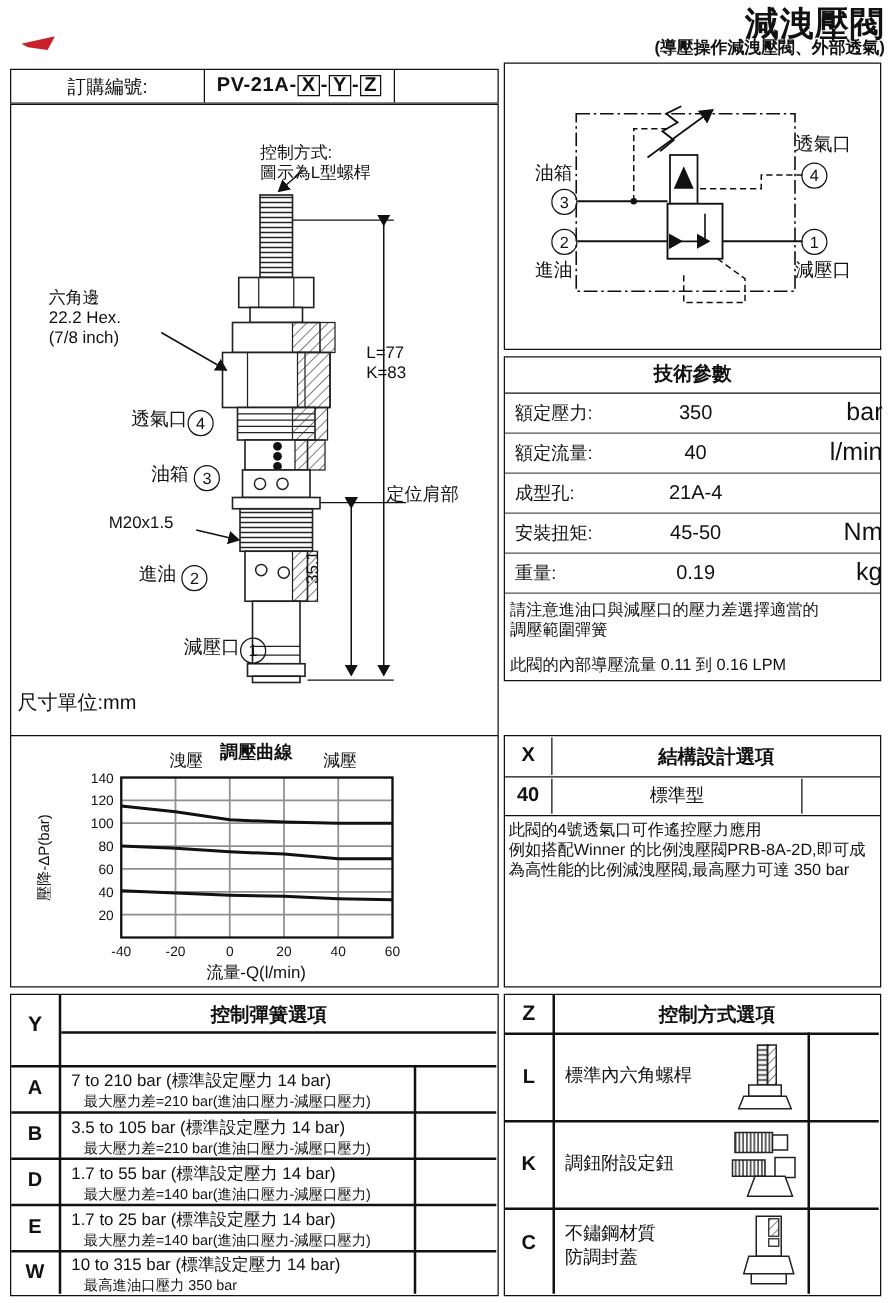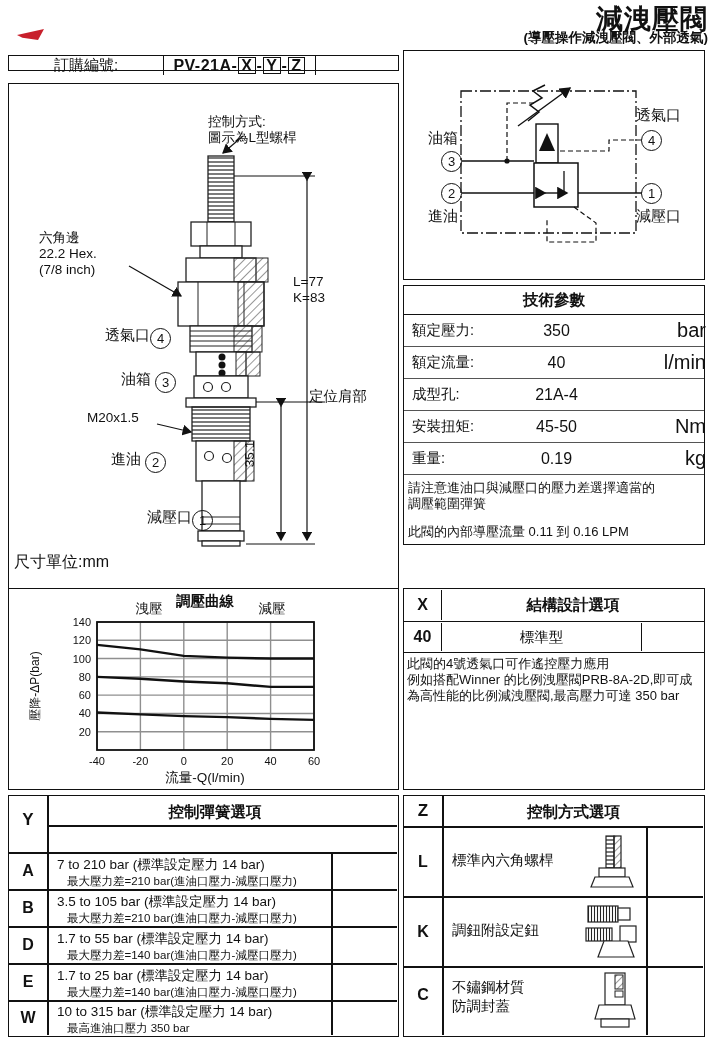--- a/index.html
+++ b/index.html
@@ -39,21 +39,21 @@
 </style>
 </head>
 <body>
 
 <div class="page">
 
   <div class="abs redmark" style="left:17px;top:29px;"></div>
   <div class="abs title" style="right:5px;top:1px;width:400px;">減洩壓閥</div>
   <div class="abs subtitle" style="right:5px;top:29px;width:400px;">(導壓操作減洩壓閥、外部透氣)</div>
 
-  <div class="box" style="left:8px;top:55px;width:391px;height:16px;">
+  <div class="box" style="left:8px;top:55px;width:391px;height:28px;">
     <div class="order-grid">
       <div class="order-cell">
         <span class="order-label">訂購編號:</span>
       </div>
       <div class="order-cell b">
         <span class="order-code"><span>PV-21A-</span><span class="codebox">X</span>-<span class="codebox">Y</span>-<span class="codebox">Z</span></span>
       </div>
       <div class="order-cell b"></div>
     </div>
   </div>

